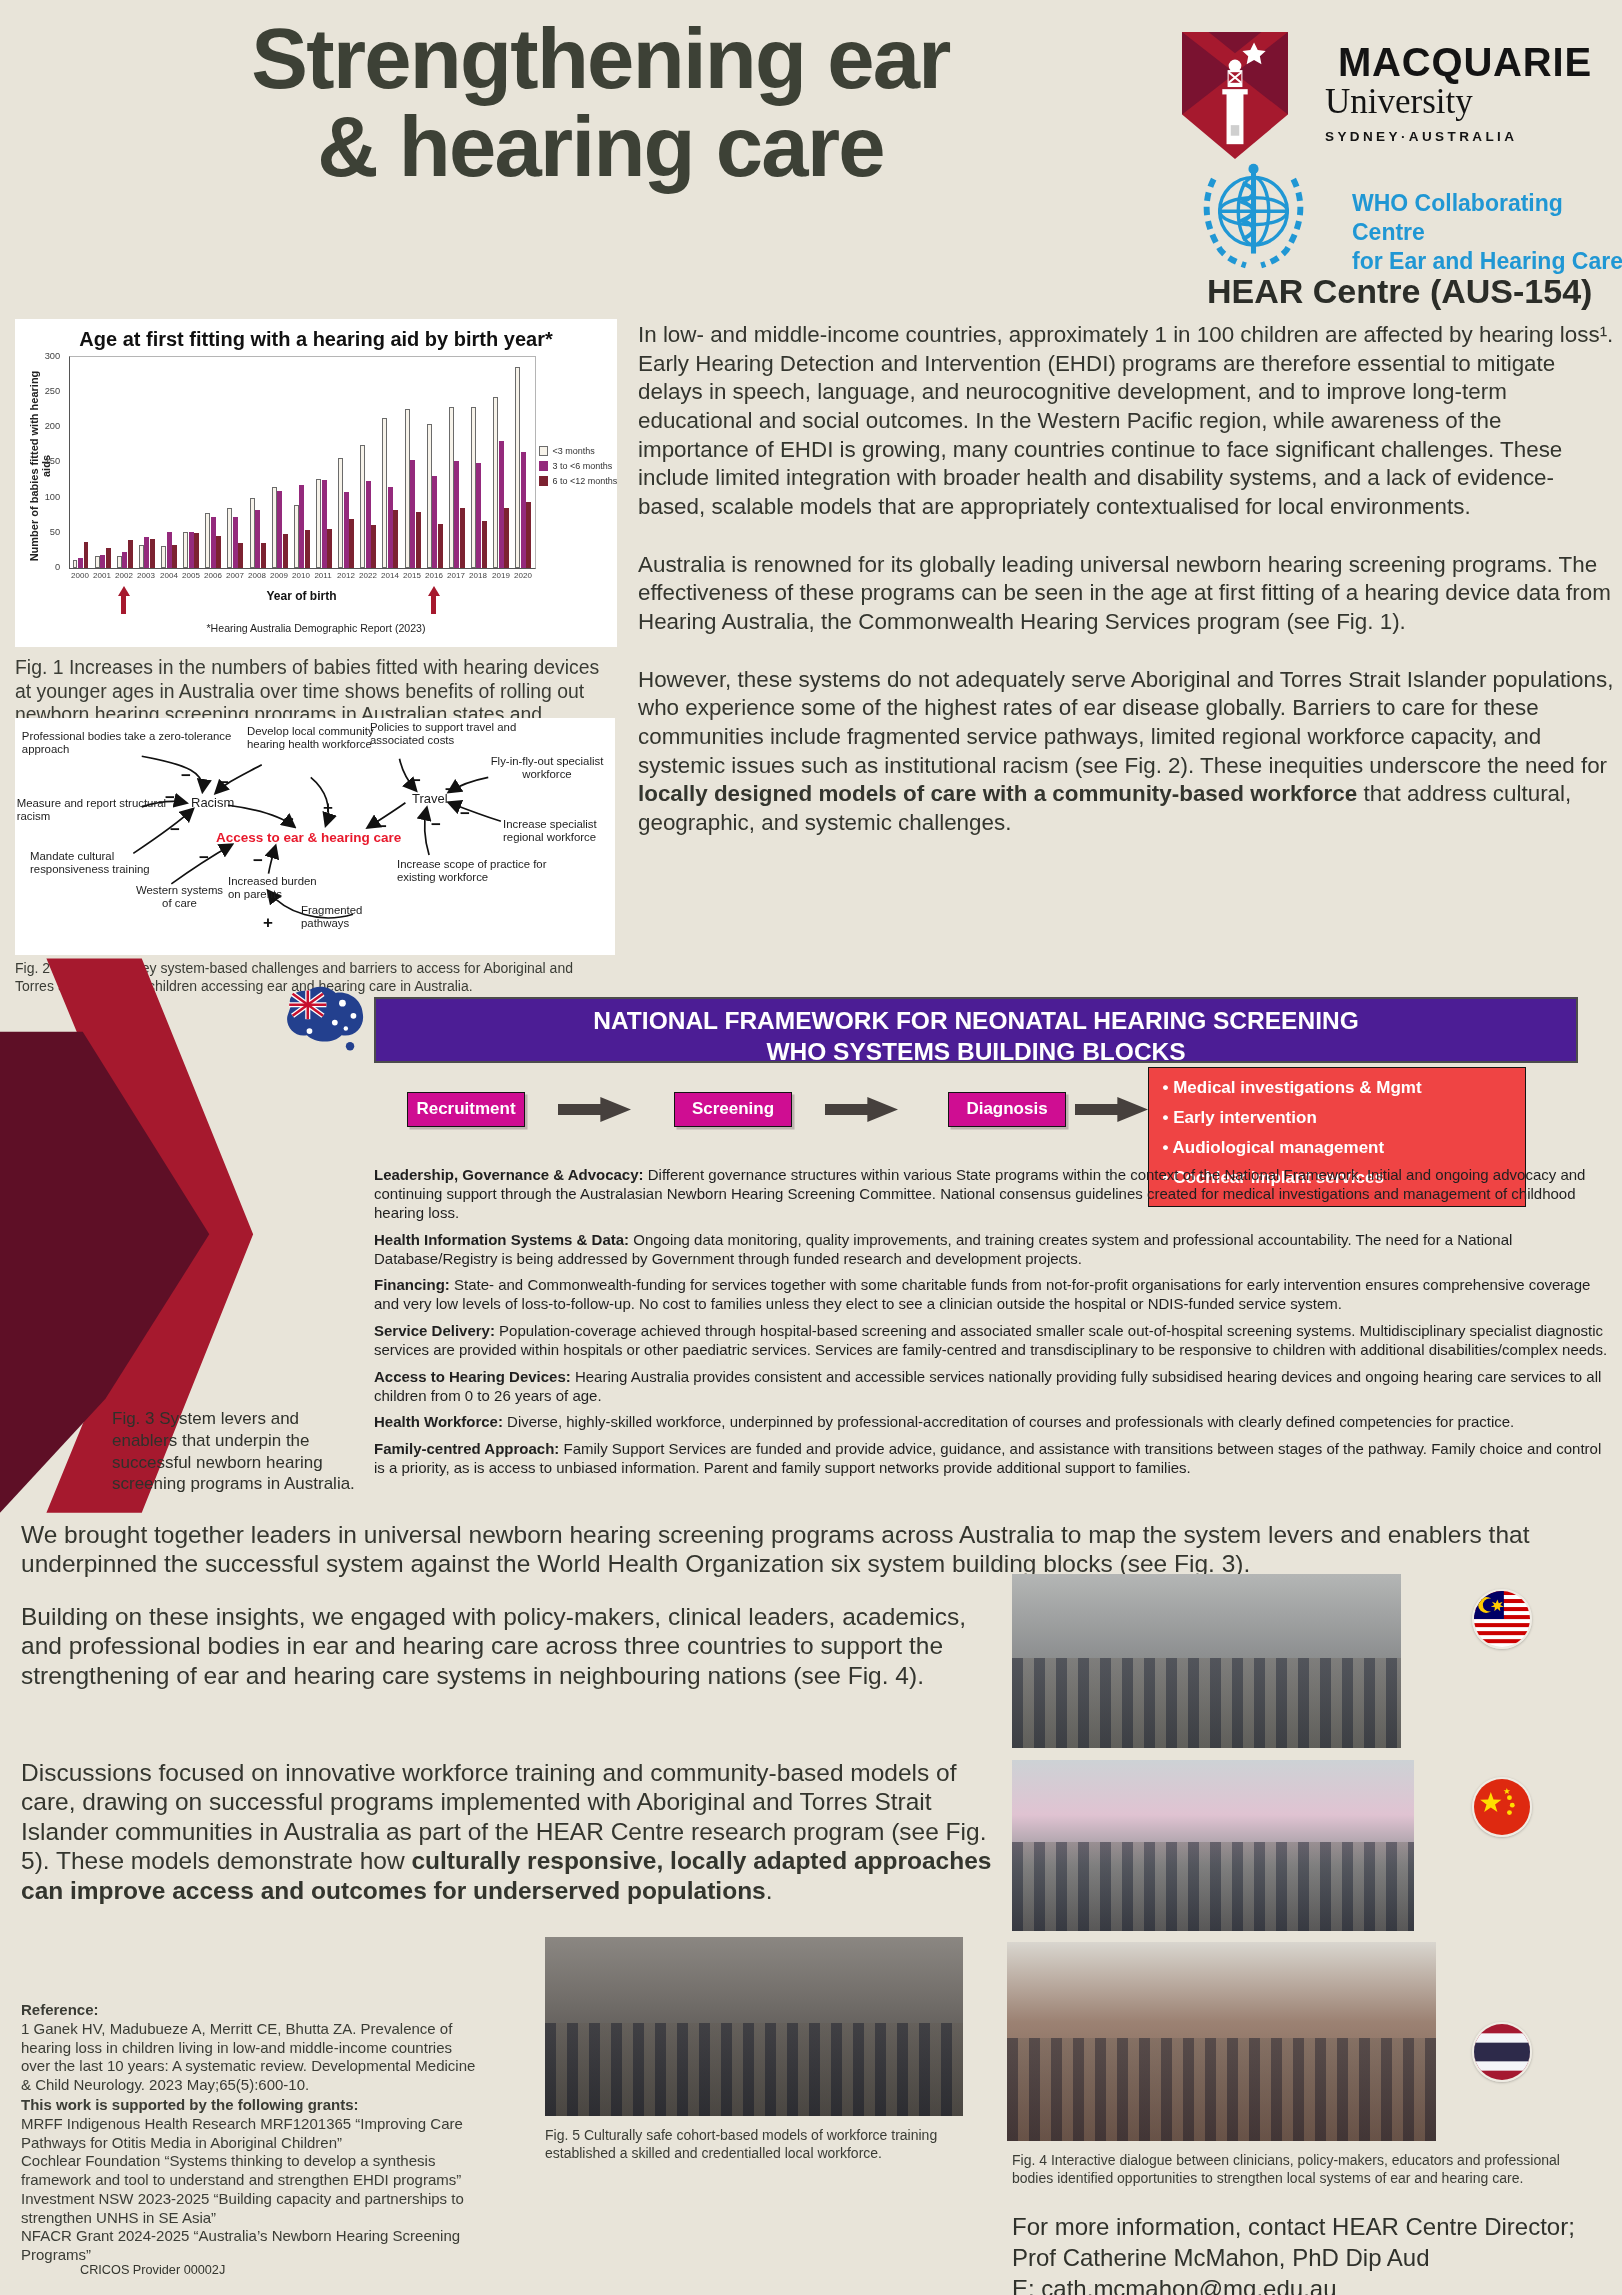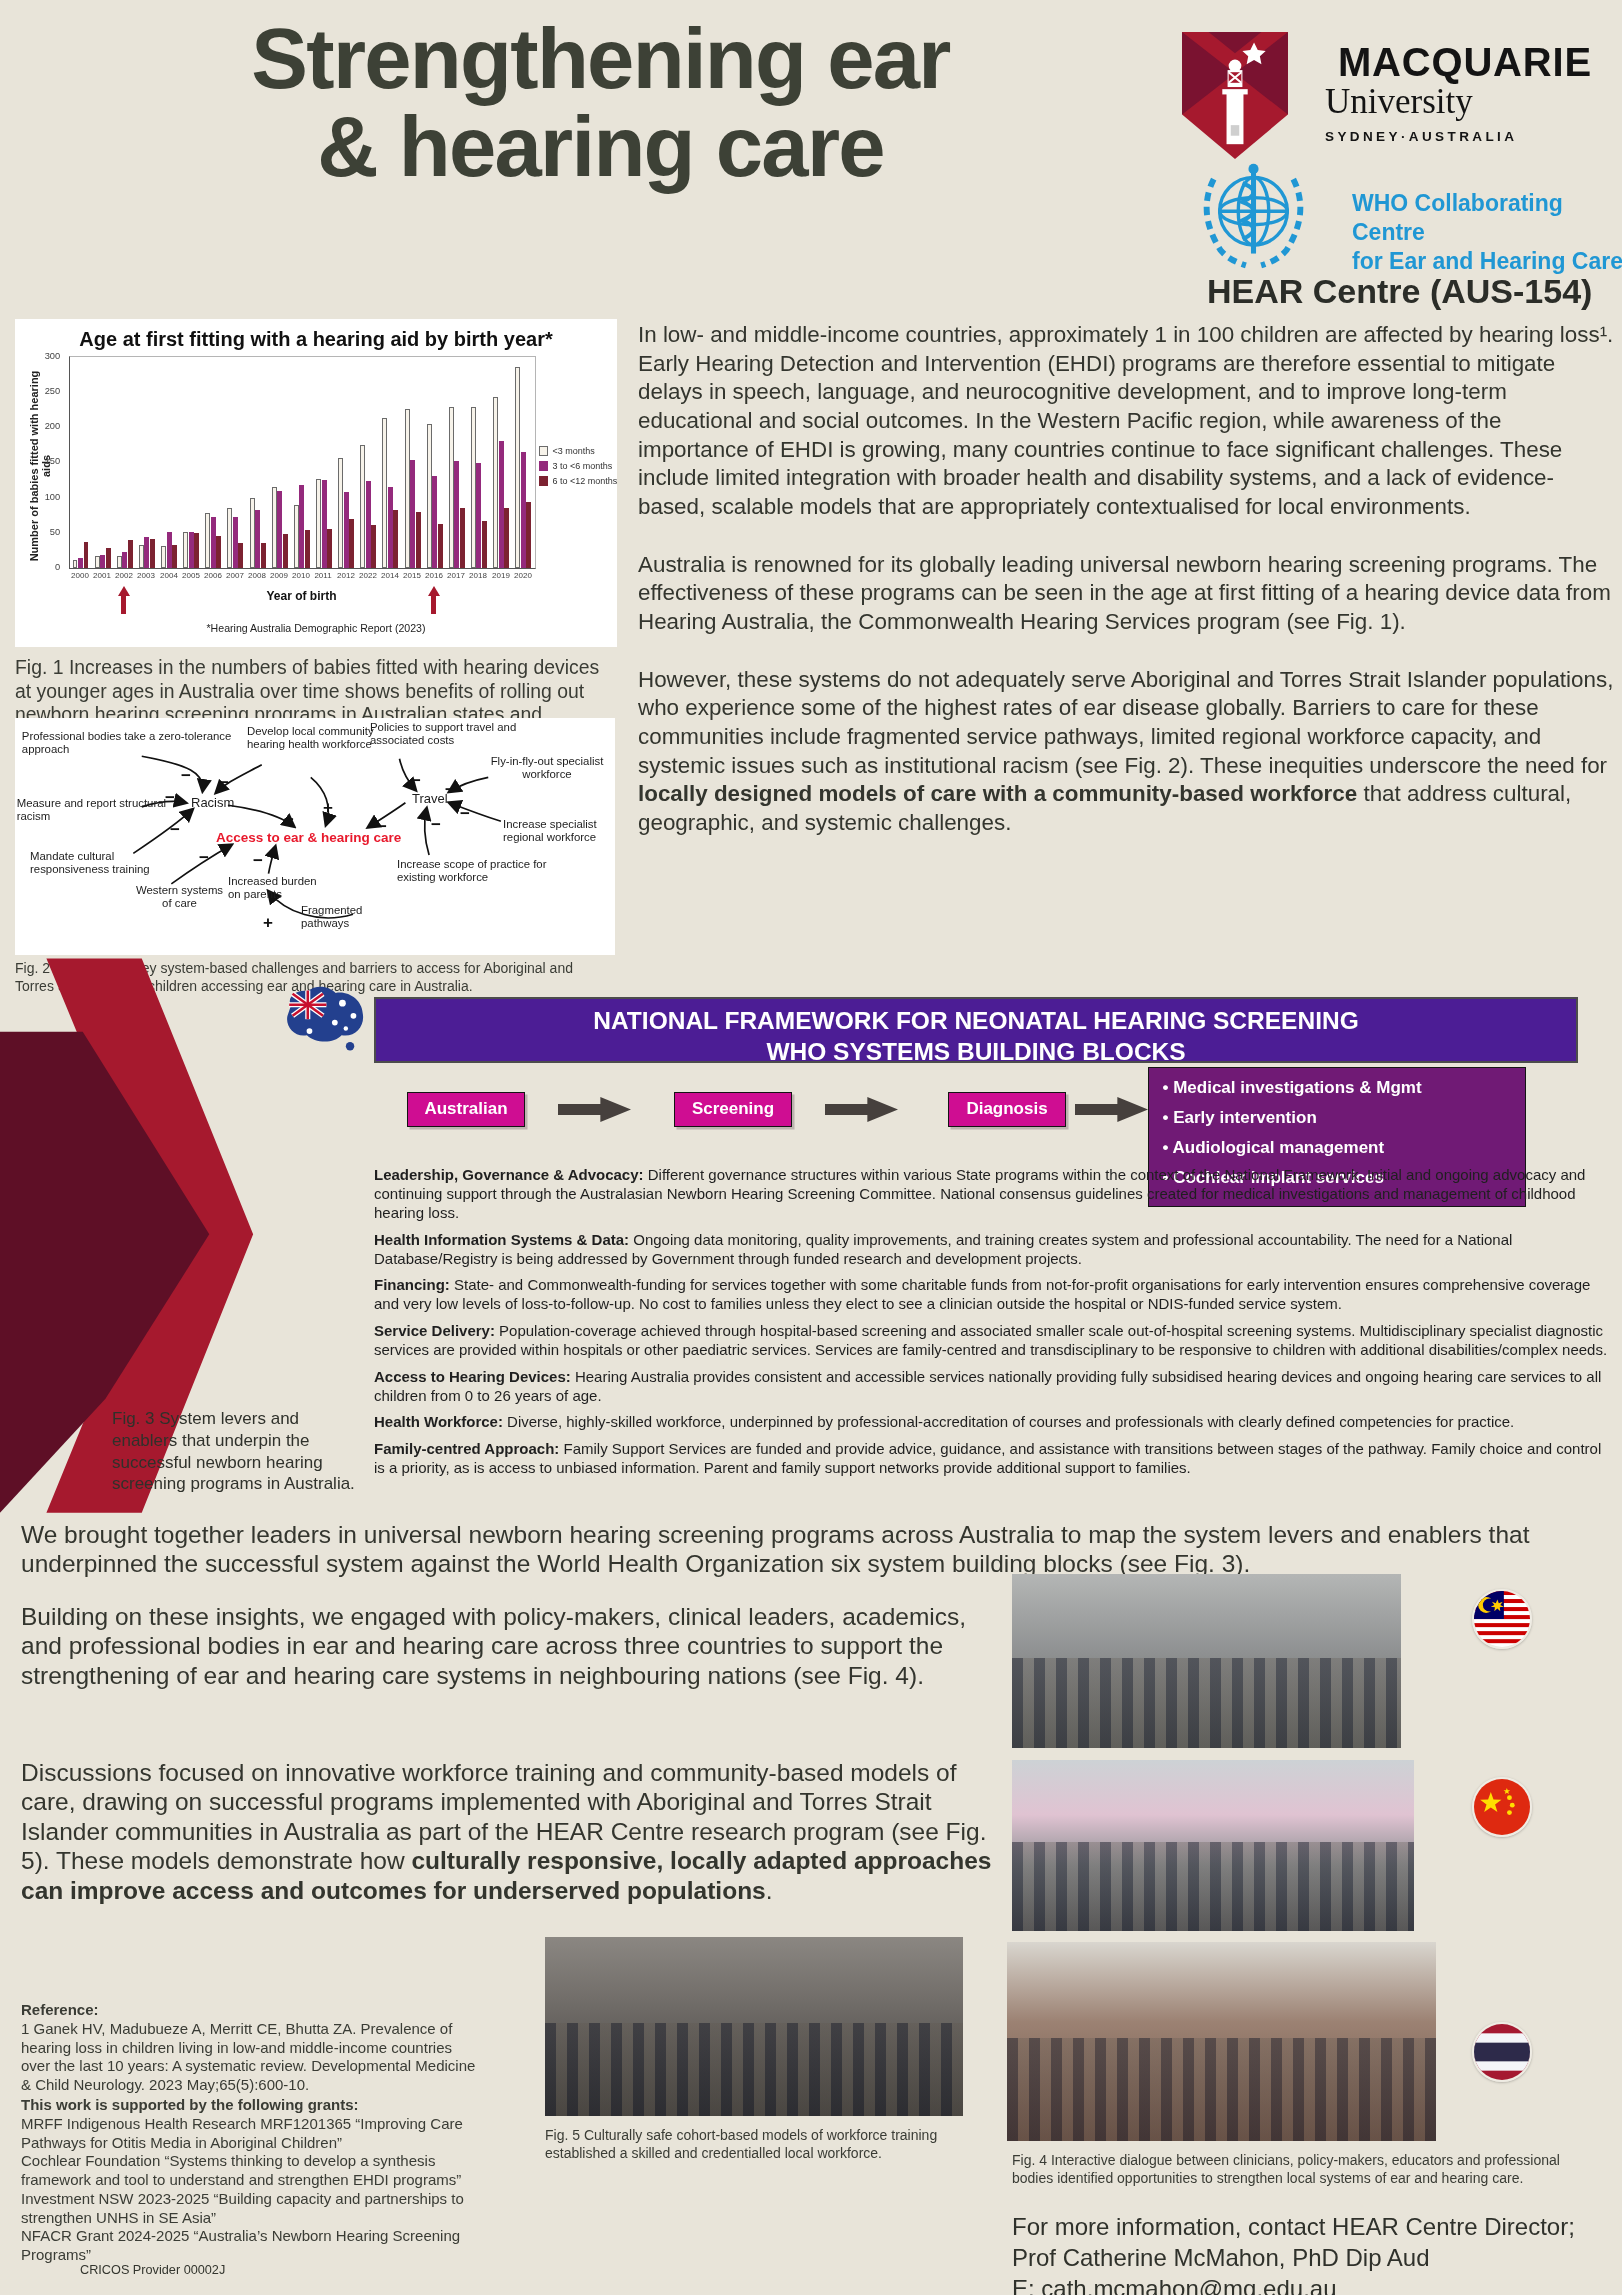--- a/index.html
+++ b/index.html
@@ -60,21 +60,21 @@
   
   .ribbon-svg{left:0;top:951px;}
   .framework-banner{left:374px;top:997px;width:1204px;height:66px;background:#4c1d95;
     border:2.5px solid #4c4c4c;box-sizing:border-box;color:#fff;text-align:center;
     font-size:24.5px;font-weight:700;line-height:1.28;padding-top:6px;}
   .step-box{position:absolute;height:35px;background:#cf0d92;border:1.7px solid #141414;
     box-sizing:border-box;color:#fff;font-size:17px;font-weight:600;text-align:center;
     line-height:32px;box-shadow:2.5px 2.5px 0 rgba(60,30,50,.25);}
   .flow-arrow{position:absolute;width:73px;height:25px;background:#46403d;
     clip-path:polygon(0 28%,58% 28%,58% 0,100% 50%,58% 100%,58% 72%,0 72%);}
-  .outcome-panel{left:1148px;top:1067px;width:378px;height:140px;background:#701a75;
+  .outcome-panel{left:1148px;top:1067px;width:378px;height:140px;background:#ef4444;
     border:1.7px solid #141414;box-sizing:border-box;color:#fff;font-size:17px;font-weight:700;
     padding:10px 13.5px;}
   .outcome-panel div{margin-bottom:10px;}
   .who-blocks{left:374px;top:1165px;width:1241px;font-size:15px;line-height:1.27;color:#1f1f1f;}
   .who-blocks p{margin:0 0 7.6px 0;}
   .fig3-caption{left:112px;top:1408px;width:254px;font-size:17px;line-height:1.28;color:#2f312b;}
 
   
   .p-map{left:21px;top:1520px;width:1572px;font-size:24.5px;line-height:1.2;}
   .p-engage{left:21px;top:1602px;width:980px;font-size:24.5px;line-height:1.2;}
@@ -368,21 +368,21 @@
           <circle cx="36" cy="58" r="3.4"></circle>
       </g>
     </svg>
   </div>
 
   <div class="abs framework-banner">
     <div>NATIONAL FRAMEWORK FOR NEONATAL HEARING SCREENING</div>
     <div>WHO SYSTEMS BUILDING BLOCKS</div>
   </div>
 
-  <div class="abs step-box" style="left:407px;top:1092px;width:118px;">Australian</div>
+  <div class="abs step-box" style="left:407px;top:1092px;width:118px;">Recruitment</div>
   <div class="flow-arrow abs" style="left:558px;top:1097px;"></div>
   <div class="abs step-box" style="left:674px;top:1092px;width:118px;">Screening</div>
   <div class="flow-arrow abs" style="left:825px;top:1097px;"></div>
   <div class="abs step-box" style="left:948px;top:1092px;width:118px;">Diagnosis</div>
   <div class="flow-arrow abs" style="left:1075px;top:1097px;"></div>
   <div class="abs outcome-panel">
     <div>• Medical investigations &amp; Mgmt</div>
     <div>• Early intervention</div>
     <div>• Audiological management</div>
     <div>• Cochlear implant services</div>

